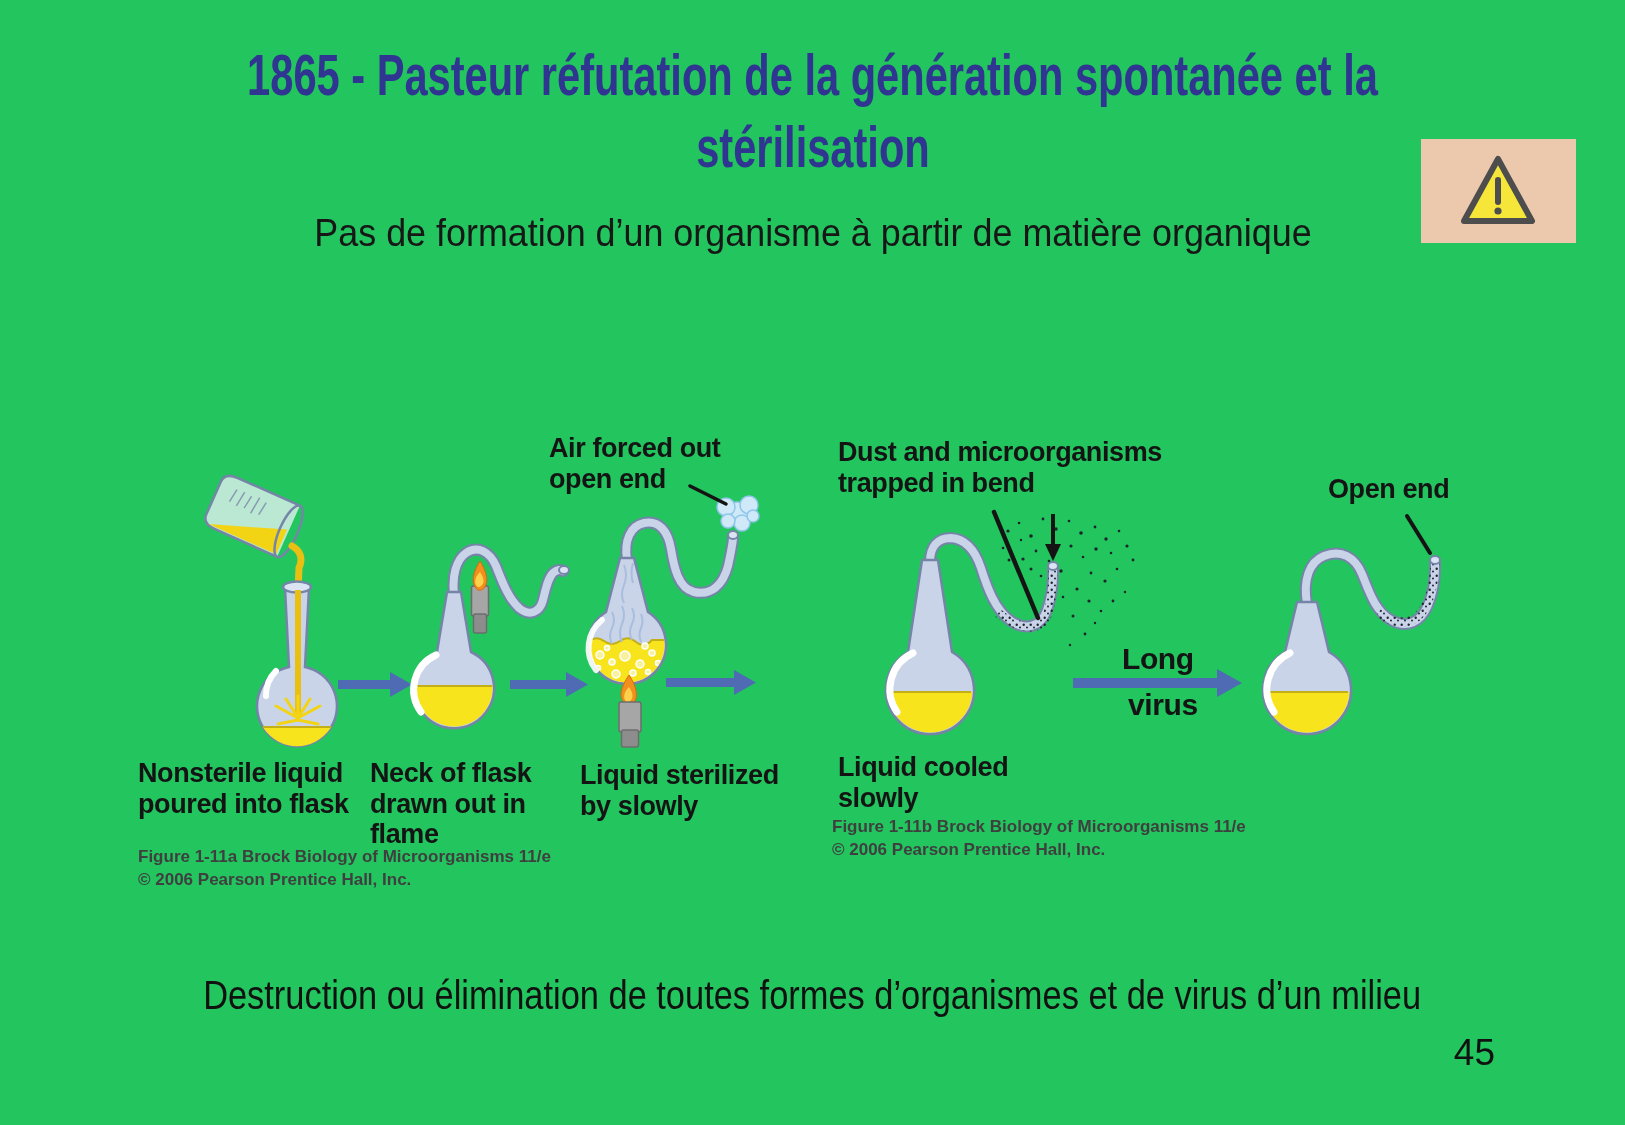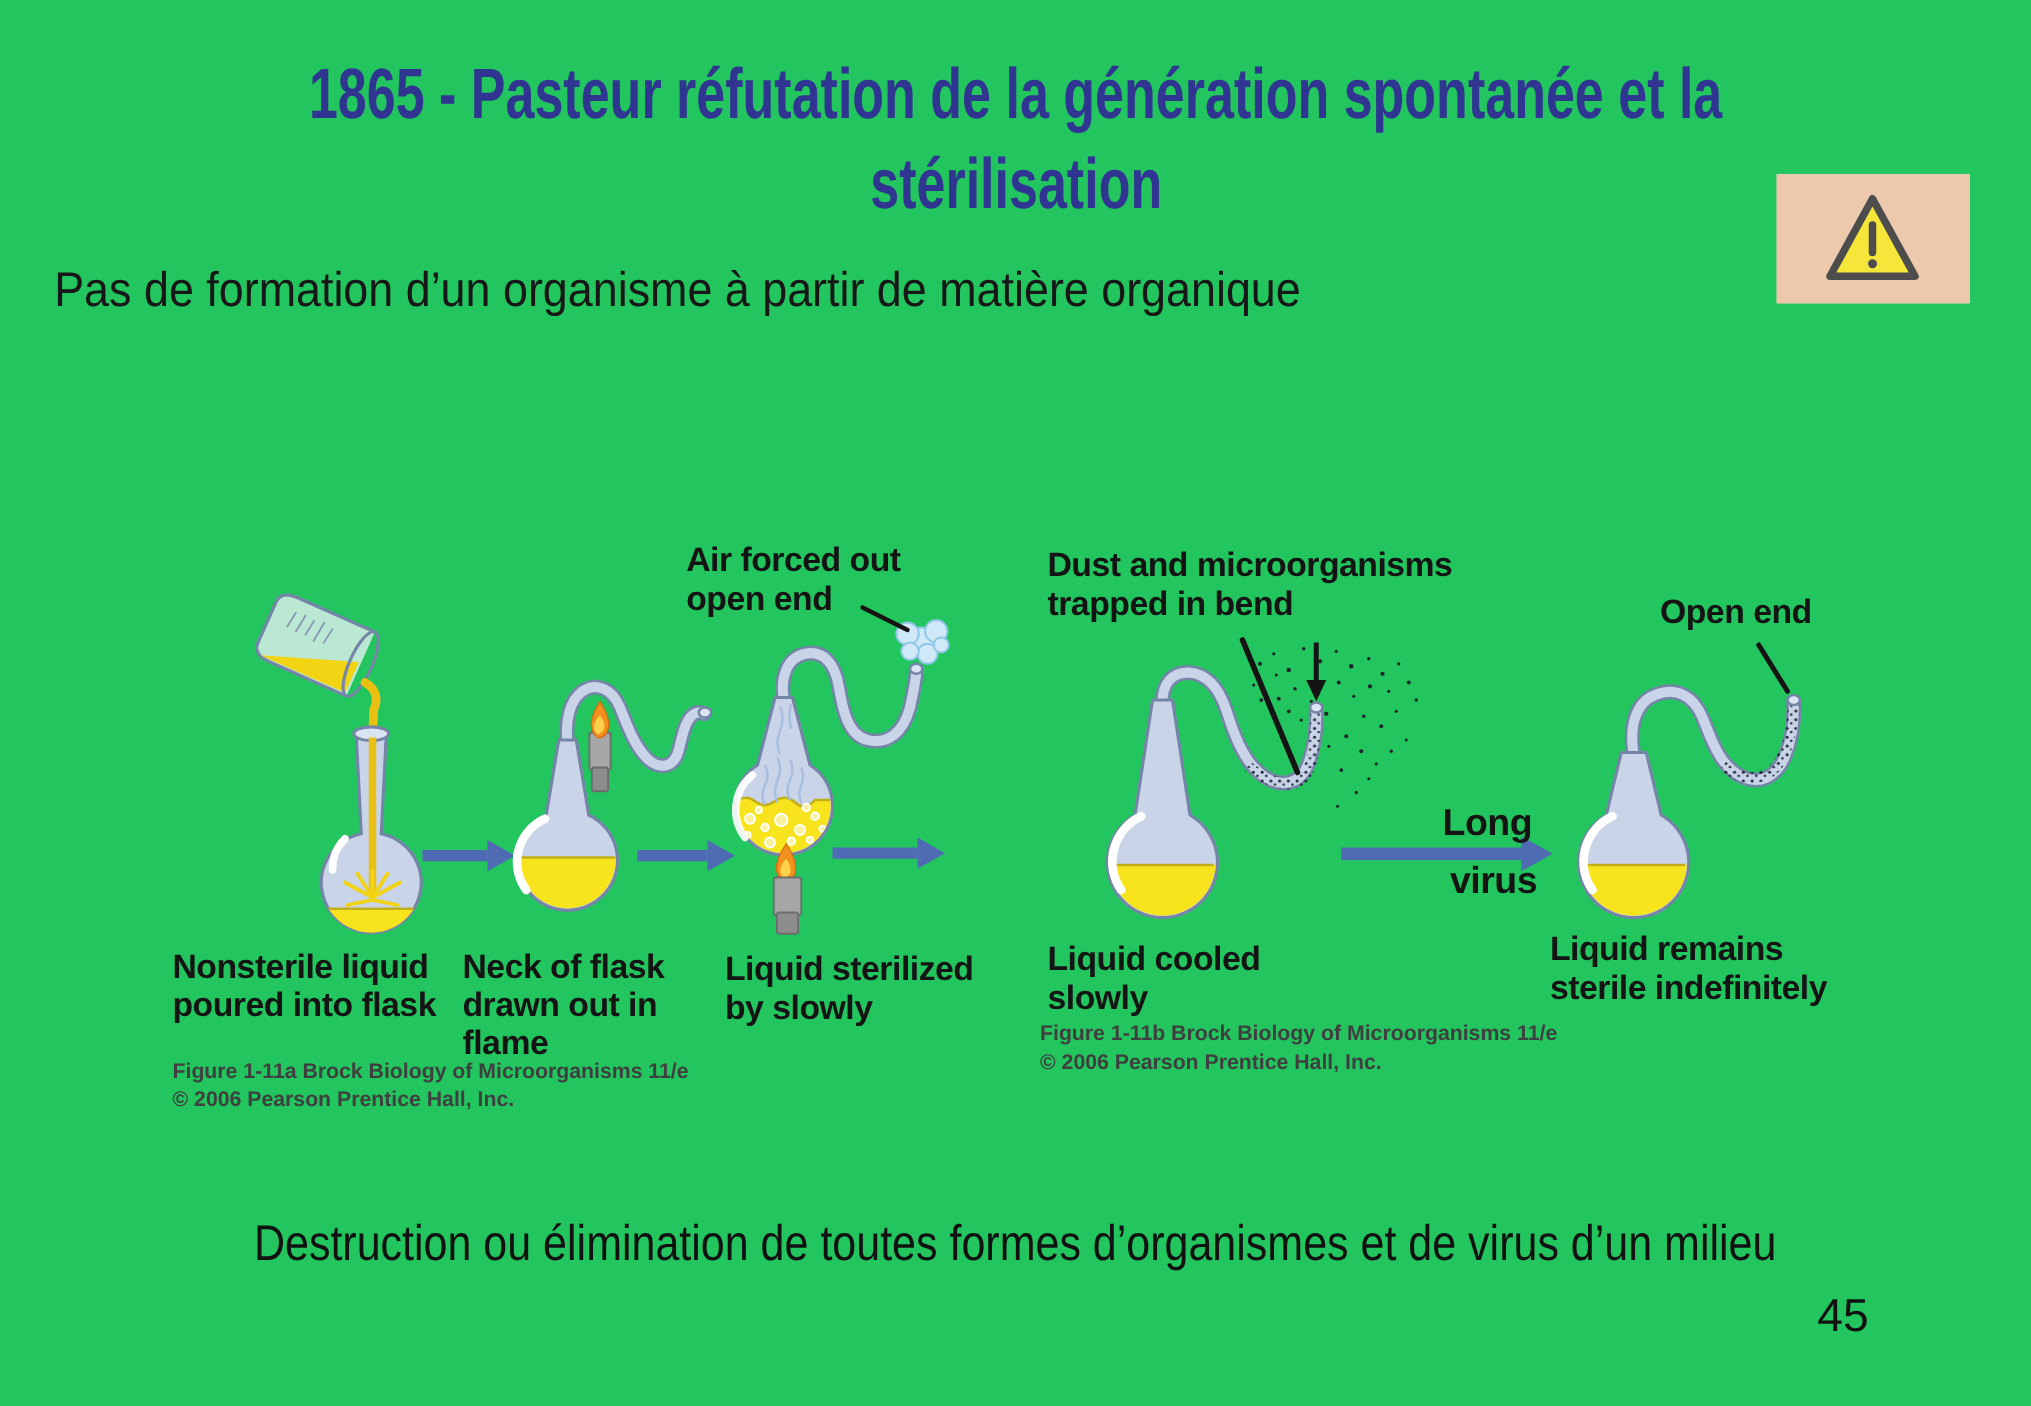--- a/index.html
+++ b/index.html
@@ -1,30 +1,30 @@
 <!DOCTYPE html>
 <html><head>
 <meta charset="utf-8">
 <style>
   html,body{margin:0;padding:0;background:#888;}
   .slide{position:relative;width:1625px;height:1125px;background:#22c55e;overflow:hidden;
          font-family:"Liberation Sans", sans-serif;}
   .title-line{position:absolute;left:0;width:100%;text-align:center;color:#2f3590;
               font-weight:700;font-size:57px;white-space:nowrap;}
   .title-line > span{display:inline-block;transform:scaleX(0.73);transform-origin:center;}
-  .subtitle{position:absolute;left:0;width:100%;color:#171717;
+  .subtitle{position:absolute;left:0;width:100%;text-align:center;color:#171717;
             font-size:39px;white-space:nowrap;}
   .subtitle > span{display:inline-block;transform:scaleX(0.92);transform-origin:center;}
   .bottom-text{position:absolute;left:0;width:100%;text-align:center;color:#111111;
                font-size:40px;white-space:nowrap;}
   .bottom-text > span{display:inline-block;transform:scaleX(0.86);transform-origin:center;}
   .page-number{position:absolute;top:1032px;right:130px;color:#111111;font-size:37px;}
   .fig-label{position:absolute;font-weight:700;color:#141414;font-size:27px;
              line-height:1.13;letter-spacing:-0.4px;white-space:nowrap;}
-  .fig-label-lg{font-size:30px;margin-left:32px;}
+  .fig-label-lg{font-size:30px;}
   .fig-caption{position:absolute;font-weight:700;color:#3f3f3f;font-size:17px;
                line-height:1.35;white-space:nowrap;}
   svg{display:block;}
   .figure-svg{position:absolute;left:0;top:0;}
   .warning-box{position:absolute;left:1421px;top:139px;width:155px;height:104px;}
 </style>
 </head>
 <body>
 
 <div class="slide">
@@ -306,24 +306,20 @@
   <div class="fig-label" style="left:580px;top:760px;">
     <div>Liquid sterilized</div>
     <div>by slowly</div>
   </div>
 
   <div class="fig-label" style="left:838px;top:752px;">
     <div>Liquid cooled</div>
     <div>slowly</div>
   </div>
 
-  <div class="fig-label" style="left:1240px;top:744px;">
-    <div>Liquid remains</div>
-    <div>sterile indefinitely</div>
-  </div>
 
   <div class="fig-caption" style="left:138px;top:846px;">
     <div>Figure 1-11a  Brock Biology of Microorganisms 11/e</div>
     <div>© 2006 Pearson Prentice Hall, Inc.</div>
   </div>
   <div class="fig-caption" style="left:832px;top:816px;">
     <div>Figure 1-11b  Brock Biology of Microorganisms 11/e</div>
     <div>© 2006 Pearson Prentice Hall, Inc.</div>
   </div>
 

